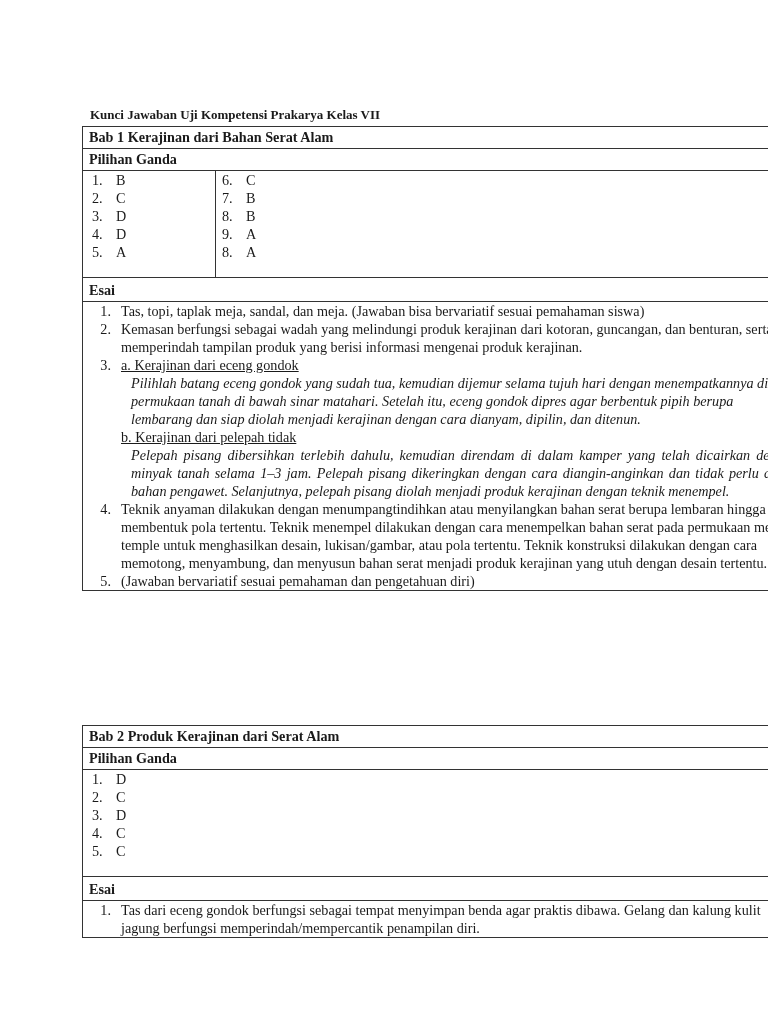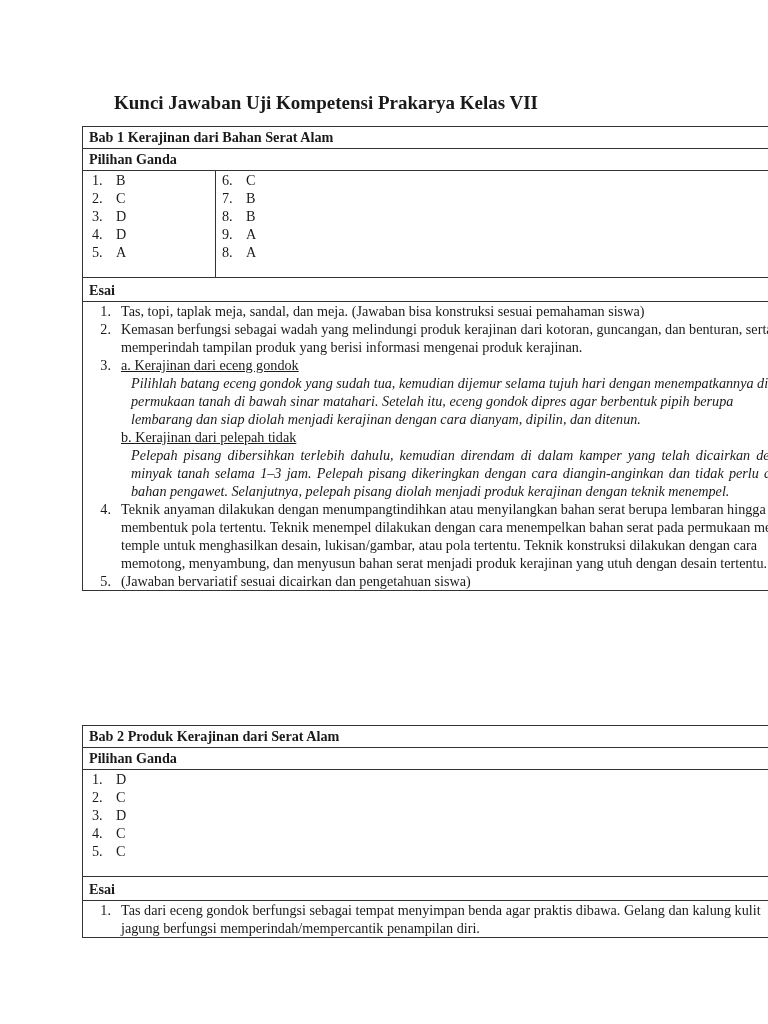--- a/index.html
+++ b/index.html
@@ -6,22 +6,22 @@
   body {
     width: 768px; height: 1024px;
     background: #ffffff;
     font-family: "Liberation Serif", "DejaVu Serif", serif;
     color: #1a1a1a;
     position: relative;
     overflow: hidden;
   }
   .page-title {
     position: absolute;
-    left: 90px; top: 92px;
-    font-size: 19px; font-weight: bold; margin-left: 24px;
+    left: 90px; top: 107px;
+    font-size: 13px; font-weight: bold;
   }
   table.key {
     position: absolute;
     left: 82px;
     width: 723px;
     border-collapse: collapse;
     font-size: 14.2px;
     line-height: 18px;
   }
   table.key td {
@@ -105,42 +105,42 @@
     </td>
   </tr>
   <tr>
     <td colspan="2" class="hdr" style="padding-top:3px !important;padding-bottom:2px !important;">Esai</td>
   </tr>
   <tr>
     <td colspan="2">
       <ol class="ans">
         <li>
               <span class="num">1.</span>
-              <span>Tas, topi, taplak meja, sandal, dan meja. (Jawaban bisa konstruksi sesuai pemahaman siswa)</span>
+              <span>Tas, topi, taplak meja, sandal, dan meja. (Jawaban bisa bervariatif sesuai pemahaman siswa)</span>
             </li>
         <li>
               <span class="num">2.</span>
               <span>Kemasan berfungsi sebagai wadah yang melindungi produk kerajinan dari kotoran, guncangan, dan benturan, serta memperindah tampilan produk yang berisi informasi mengenai produk kerajinan.</span>
             </li>
         <li>
               <span class="num">3.</span>
           <span>
             <span class="sub">a. Kerajinan dari eceng gondok</span>
             <span class="subpara">Pilihlah batang eceng gondok yang sudah tua, kemudian dijemur selama tujuh hari dengan menempatkannya di permukaan tanah di bawah sinar matahari. Setelah itu, eceng gondok dipres agar berbentuk pipih berupa lembarang dan siap diolah menjadi kerajinan dengan cara dianyam, dipilin, dan ditenun.</span>
             <span class="sub">b. Kerajinan dari pelepah tidak</span>
             <span class="subpara justify">Pelepah pisang dibersihkan terlebih dahulu, kemudian direndam di dalam kamper yang telah dicairkan dengan minyak tanah selama 1–3 jam. Pelepah pisang dikeringkan dengan cara diangin-anginkan dan tidak perlu diberi bahan pengawet. Selanjutnya, pelepah pisang diolah menjadi produk kerajinan dengan teknik menempel.</span>
           </span>
         </li>
         <li>
               <span class="num">4.</span>
               <span>Teknik anyaman dilakukan dengan menumpangtindihkan atau menyilangkan bahan serat berupa lembaran hingga membentuk pola tertentu. Teknik menempel dilakukan dengan cara menempelkan bahan serat pada permukaan media temple untuk menghasilkan desain, lukisan/gambar, atau pola tertentu. Teknik konstruksi dilakukan dengan cara memotong, menyambung, dan menyusun bahan serat menjadi produk kerajinan yang utuh dengan desain tertentu.</span>
             </li>
         <li>
               <span class="num">5.</span>
-              <span>(Jawaban bervariatif sesuai dicairkan dan pengetahuan siswa)</span>
+              <span>(Jawaban bervariatif sesuai pemahaman dan pengetahuan diri)</span>
             </li>
       </ol>
     </td>
   </tr>
 </tbody>
   </table>
 
 <table class="key" id="t2">
   <tbody>
       <tr>

